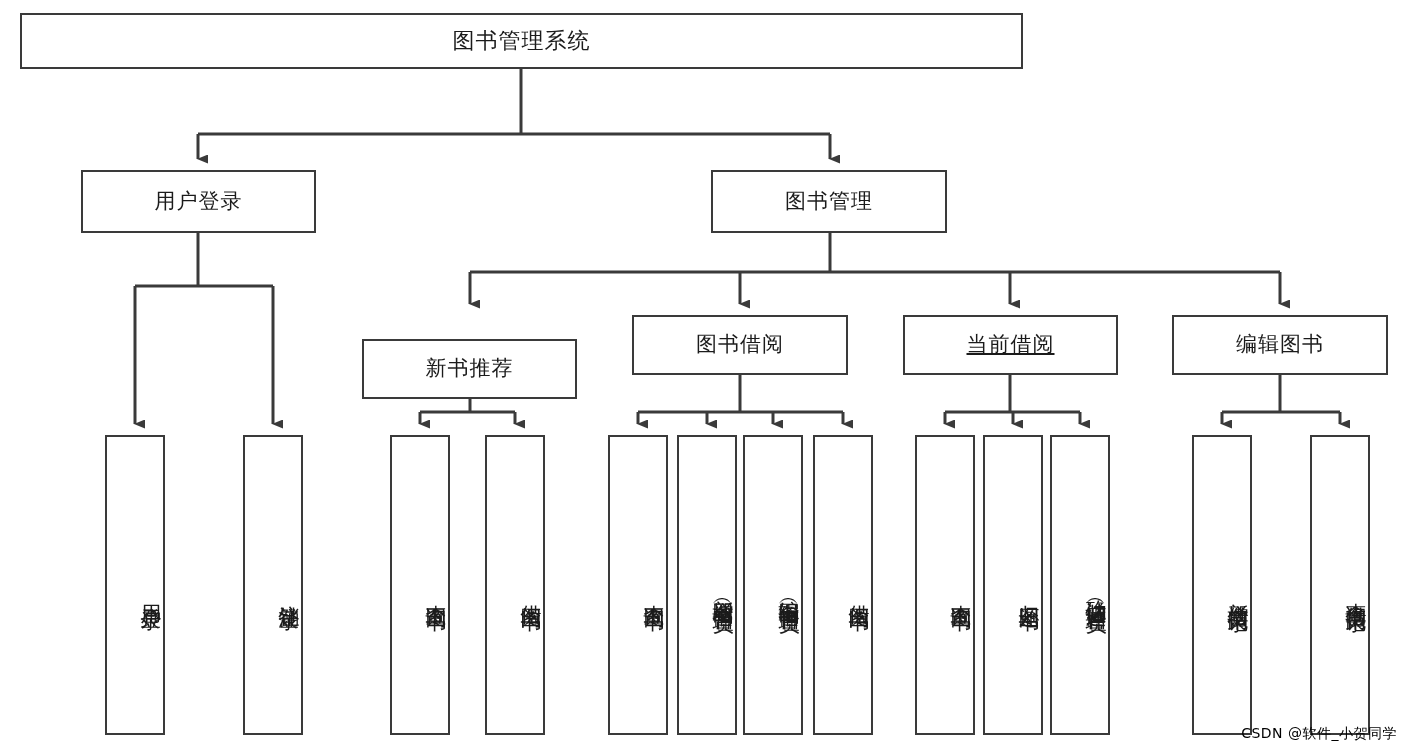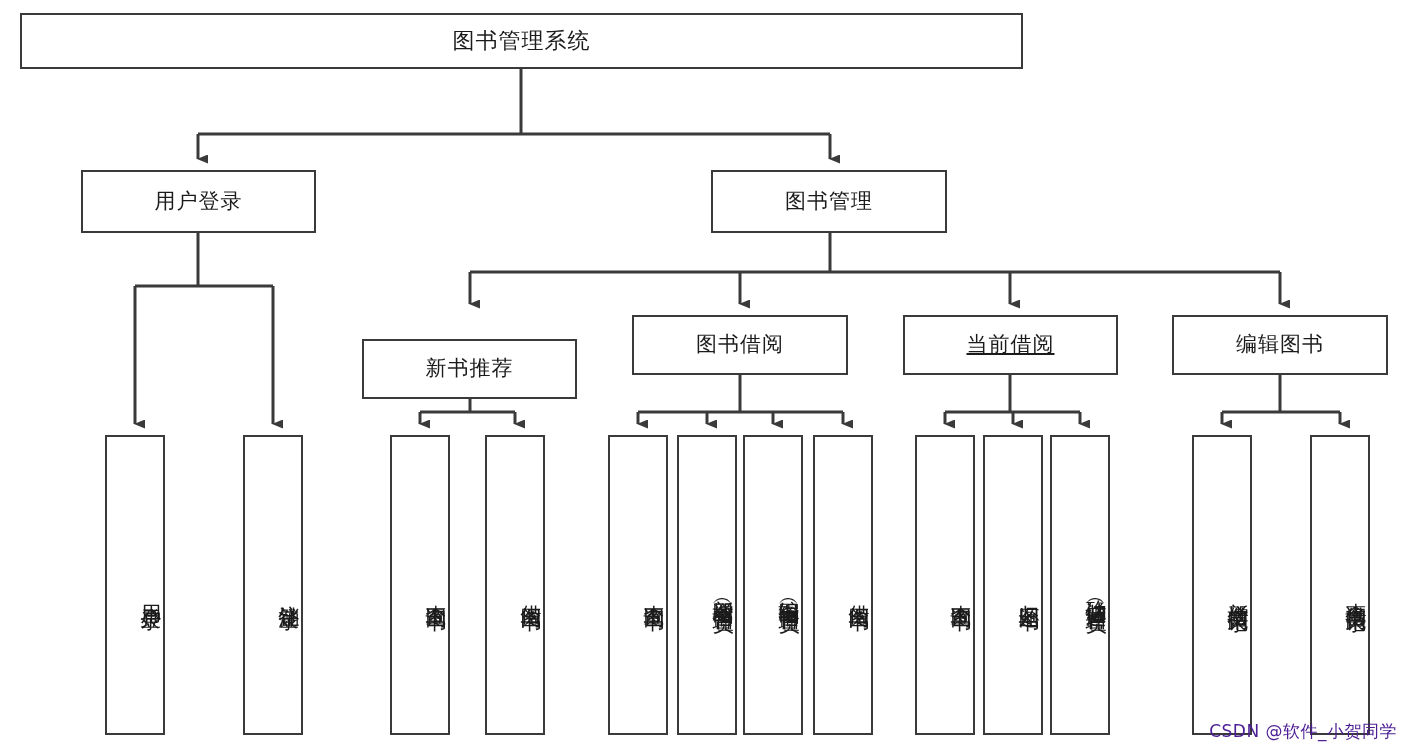--- a/index.html
+++ b/index.html
@@ -57,22 +57,22 @@
   }
   .node.vert .vlabel {
     writing-mode: vertical-rl;
     text-orientation: upright;
     white-space: nowrap;
   }
   .watermark {
     position: absolute;
     right: 8px;
     bottom: 4px;
-    font-size: 17px;
-    color: #4c1d95;
+    font-size: 14px;
+    color: #000000;
     letter-spacing: 0.5px;
     white-space: nowrap;
   }
 </style>
 </head>
 <body>
 
 <div id="diagram">
 
   <svg class="connectors" viewBox="0 0 1405 747" xmlns="http://www.w3.org/2000/svg">

